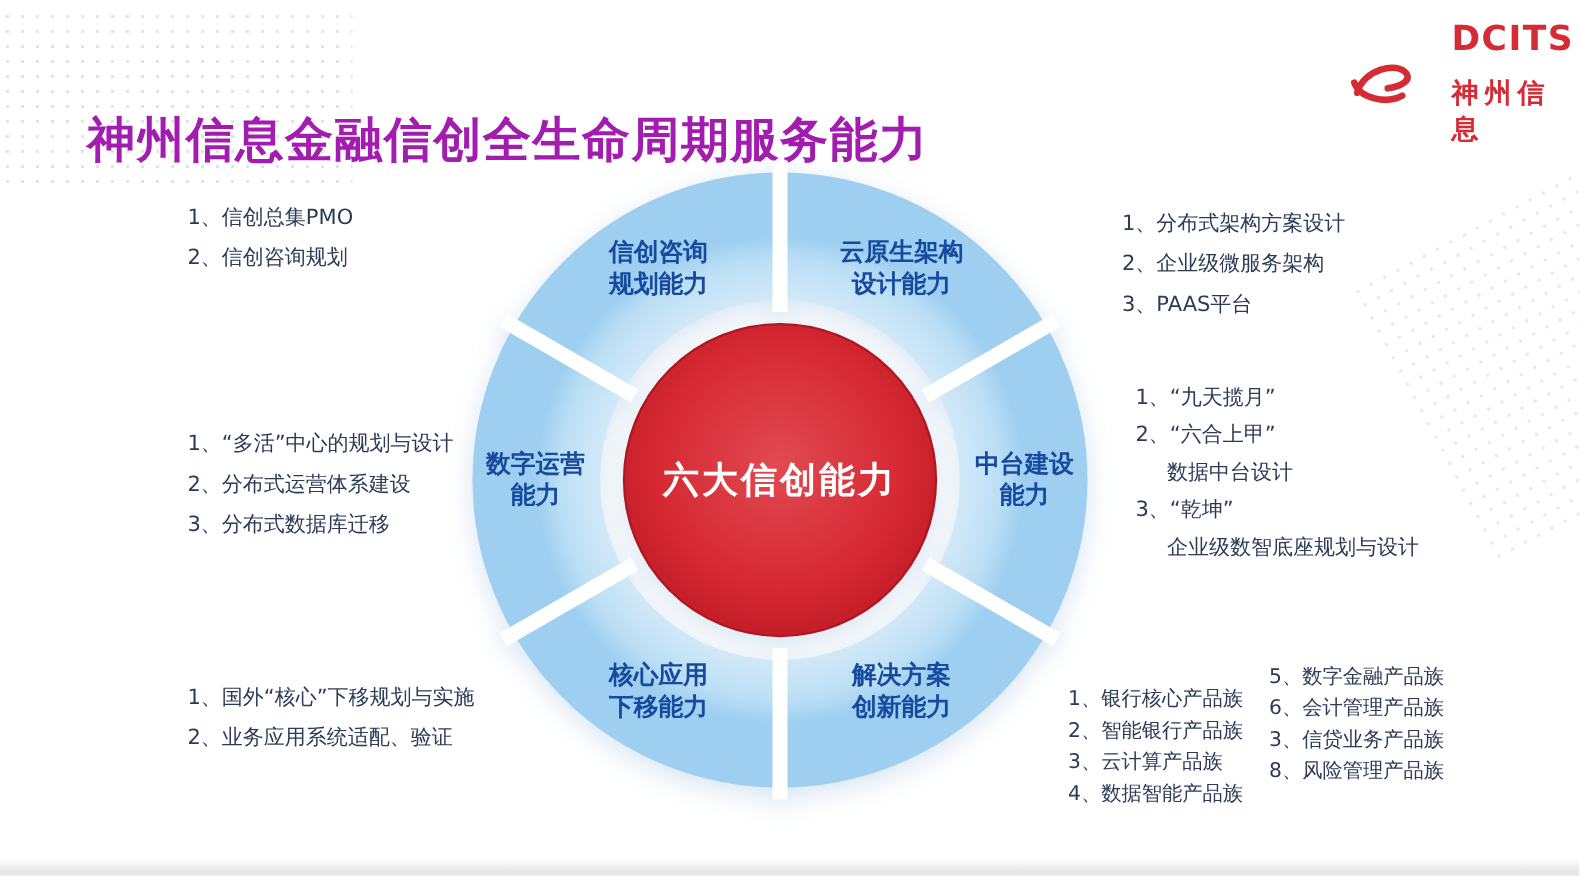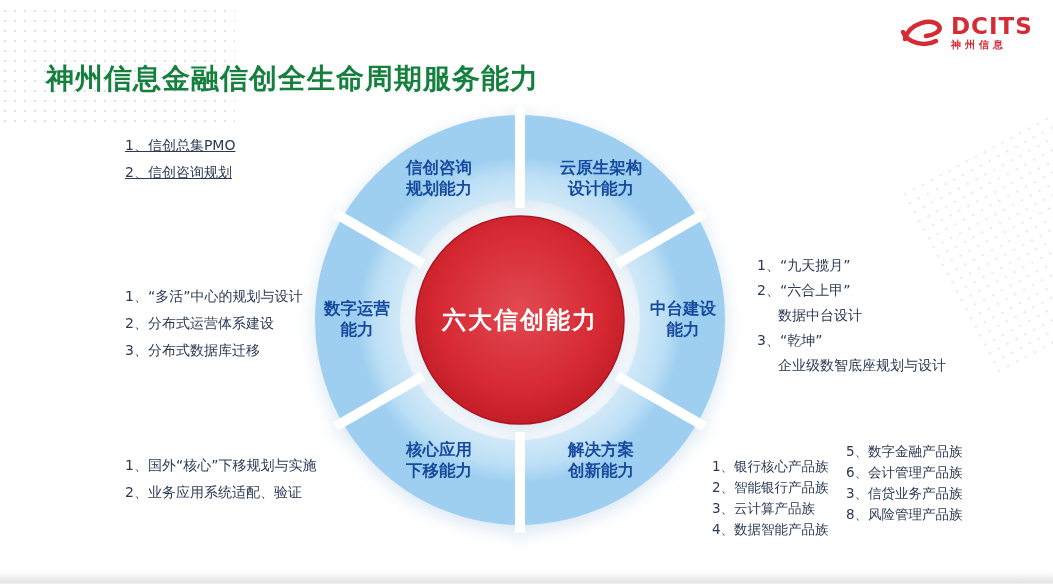--- a/index.html
+++ b/index.html
@@ -20,29 +20,29 @@
   .dots-topleft { left:0; top:6px; width:235px; height:120px; }
   .dots-right   { left:938px; top:140px; width:170px; height:210px; transform:rotate(-28deg); opacity:.45; }
 
   
   .footer-strip {
     position:absolute; left:0; right:0; bottom:0; height:12px;
     background: linear-gradient(to bottom, rgba(0,0,0,0) 0%, #e3e3e3 85%, #f2f2f2 100%);
   }
 
   
-  .logo { position:absolute; left:898px; top:14px; display:flex; align-items:center; gap:7px; }
+  .logo { position:absolute; left:898px; top:14px; display:flex; align-items:center; gap:25px; }
   .logo-text { display:flex; flex-direction:column; }
   .logo-name { color:#d42b35; font-size:23px; font-weight:800; letter-spacing:1px; line-height:1.05; }
-  .logo-sub  { color:#d42b35; font-size:10px; font-weight:bold; letter-spacing:4px; margin-top:0; }
+  .logo-sub  { color:#d42b35; font-size:18px; font-weight:bold; letter-spacing:4px; margin-top:12px; }
 
   
   .title {
-    position:absolute; left:42px; top:56px; margin:4px;
-    color:#15803d; font-size:28px; font-weight:bold; letter-spacing:1px;
+    position:absolute; left:42px; top:56px; margin:16px;
+    color:#a21caf; font-size:32px; font-weight:bold; letter-spacing:1px;
     white-space:nowrap;
   }
 
   
   .diagram { position:absolute; left:300px; top:100px; width:440px; height:440px; }
   .diagram svg { position:absolute; left:0; top:0; filter:drop-shadow(0 5px 9px rgba(110,160,205,.28)); }
   .seg-label {
     position:absolute; transform:translate(-50%,-50%);
     color:#164a9e; font-weight:bold; font-size:16.5px; line-height:1.25;
     text-align:center; white-space:nowrap;
@@ -53,21 +53,21 @@
   .seg-3 { left:301px; top:361px; }
   .seg-4 { left:139px; top:361px; }
   .seg-5 { left:57px;  top:220px; }
   .center-label {
     position:absolute; left:220px; top:220px; transform:translate(-50%,-50%);
     color:#ffffff; font-size:24px; font-weight:bold; letter-spacing:2px; white-space:nowrap;text-align:right;
   }
 
   
   .list { position:absolute; font-size:14px; color:#2b3a55; line-height:27px; white-space:nowrap; }
-  .list-top-left    { left:125px; top:132px;text-decoration:underline; }
+  .list-top-left    { left:125px; top:132px; }
   .list-left        { left:125px; top:283px; }
   .list-bottom-left { left:125px; top:452px; }
   .list-top-right   { left:748px; top:136px; }
   .list-right       { left:757px; top:253px; line-height:25px; }
   .list-right .sub  { padding-left:21px; }
   .cols { position:absolute; top:441px; font-size:13.5px; color:#2b3a55; line-height:21px; white-space:nowrap; }
   .col-1 { left:712px;margin-top:15px; }
   .col-2 { left:846px; }
 </style>
 </head>
@@ -158,20 +158,25 @@
     <div>1、“多活”中心的规划与设计</div>
     <div>2、分布式运营体系建设</div>
     <div>3、分布式数据库迁移</div>
   </div>
 
   <div class="list list-bottom-left">
     <div>1、国外“核心”下移规划与实施</div>
     <div>2、业务应用系统适配、验证</div>
   </div>
 
+  <div class="list list-top-right">
+    <div>1、分布式架构方案设计</div>
+    <div>2、企业级微服务架构</div>
+    <div>3、PAAS平台</div>
+  </div>
 
   <div class="list list-right">
     <div>1、“九天揽月”</div>
     <div>2、“六合上甲”</div>
     <div class="sub">数据中台设计</div>
     <div>3、“乾坤”</div>
     <div class="sub">企业级数智底座规划与设计</div>
   </div>
 
   <div class="cols col-1">

